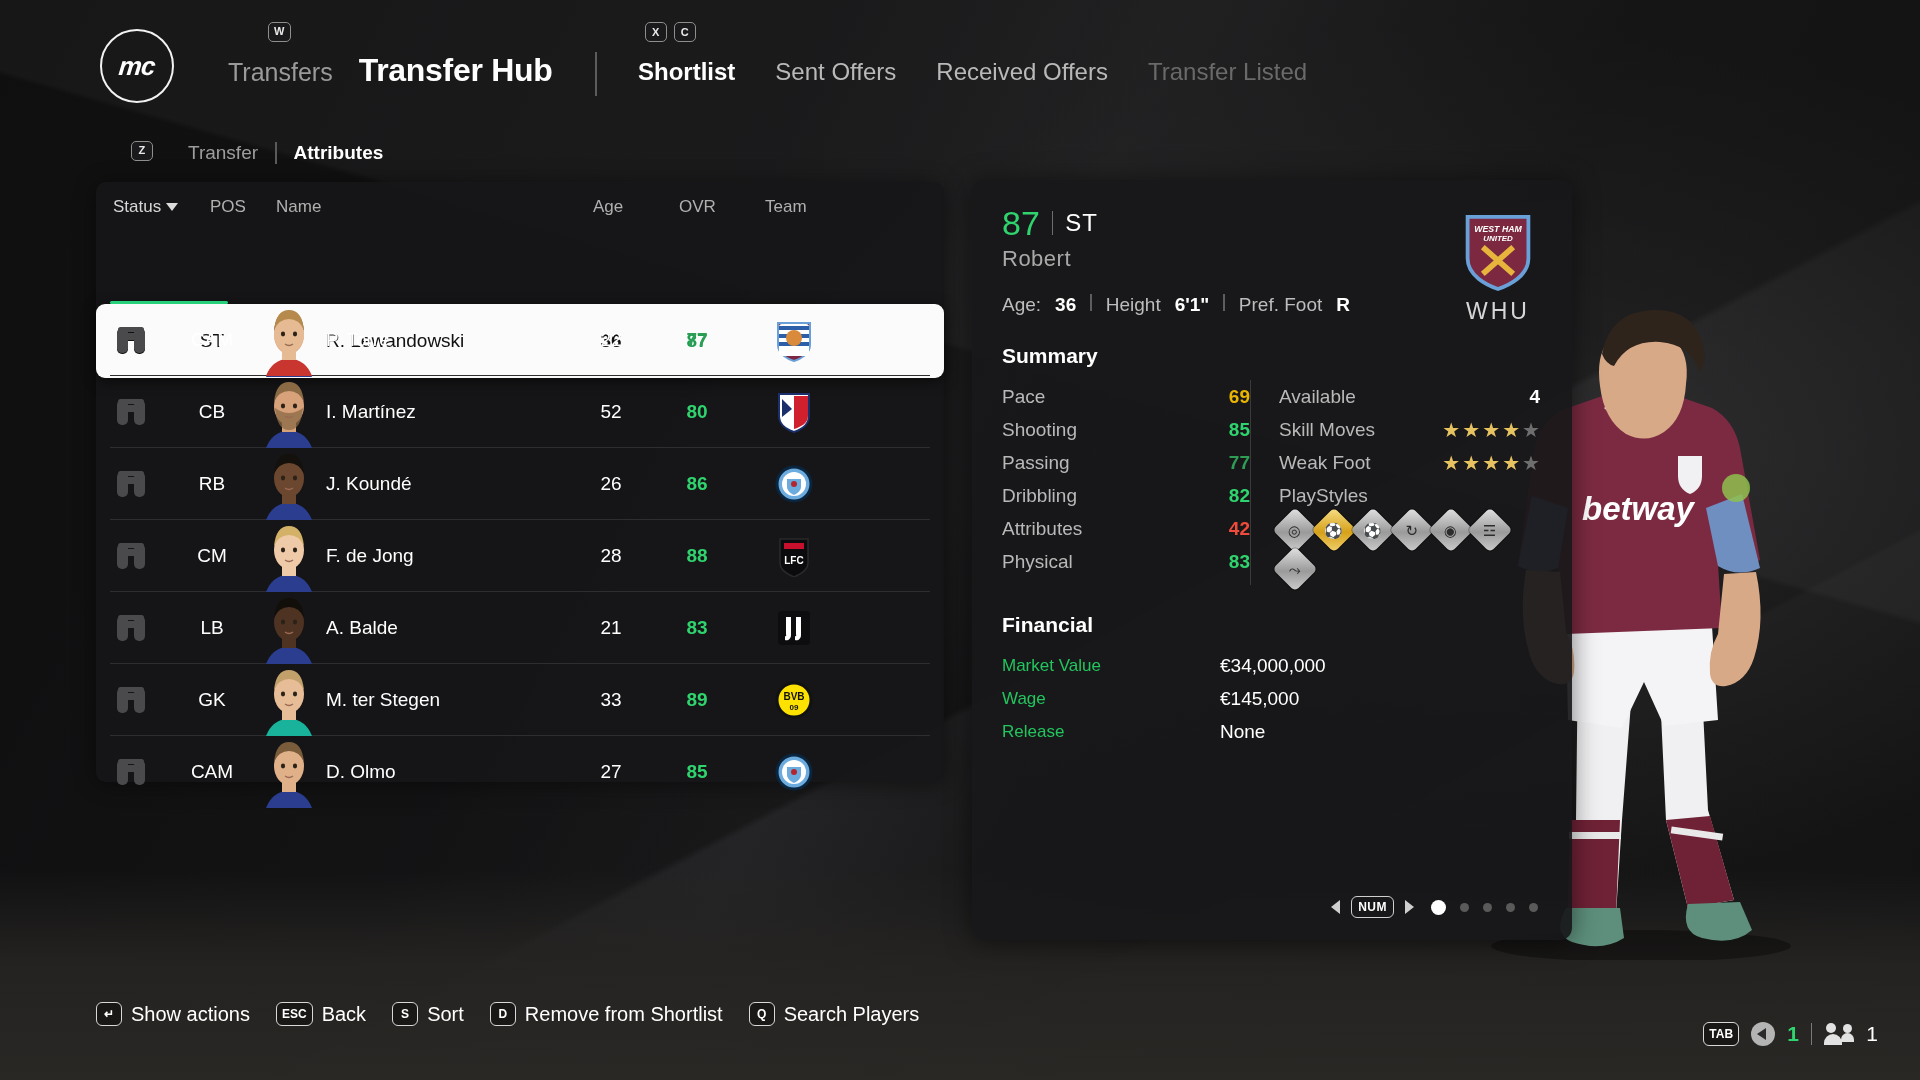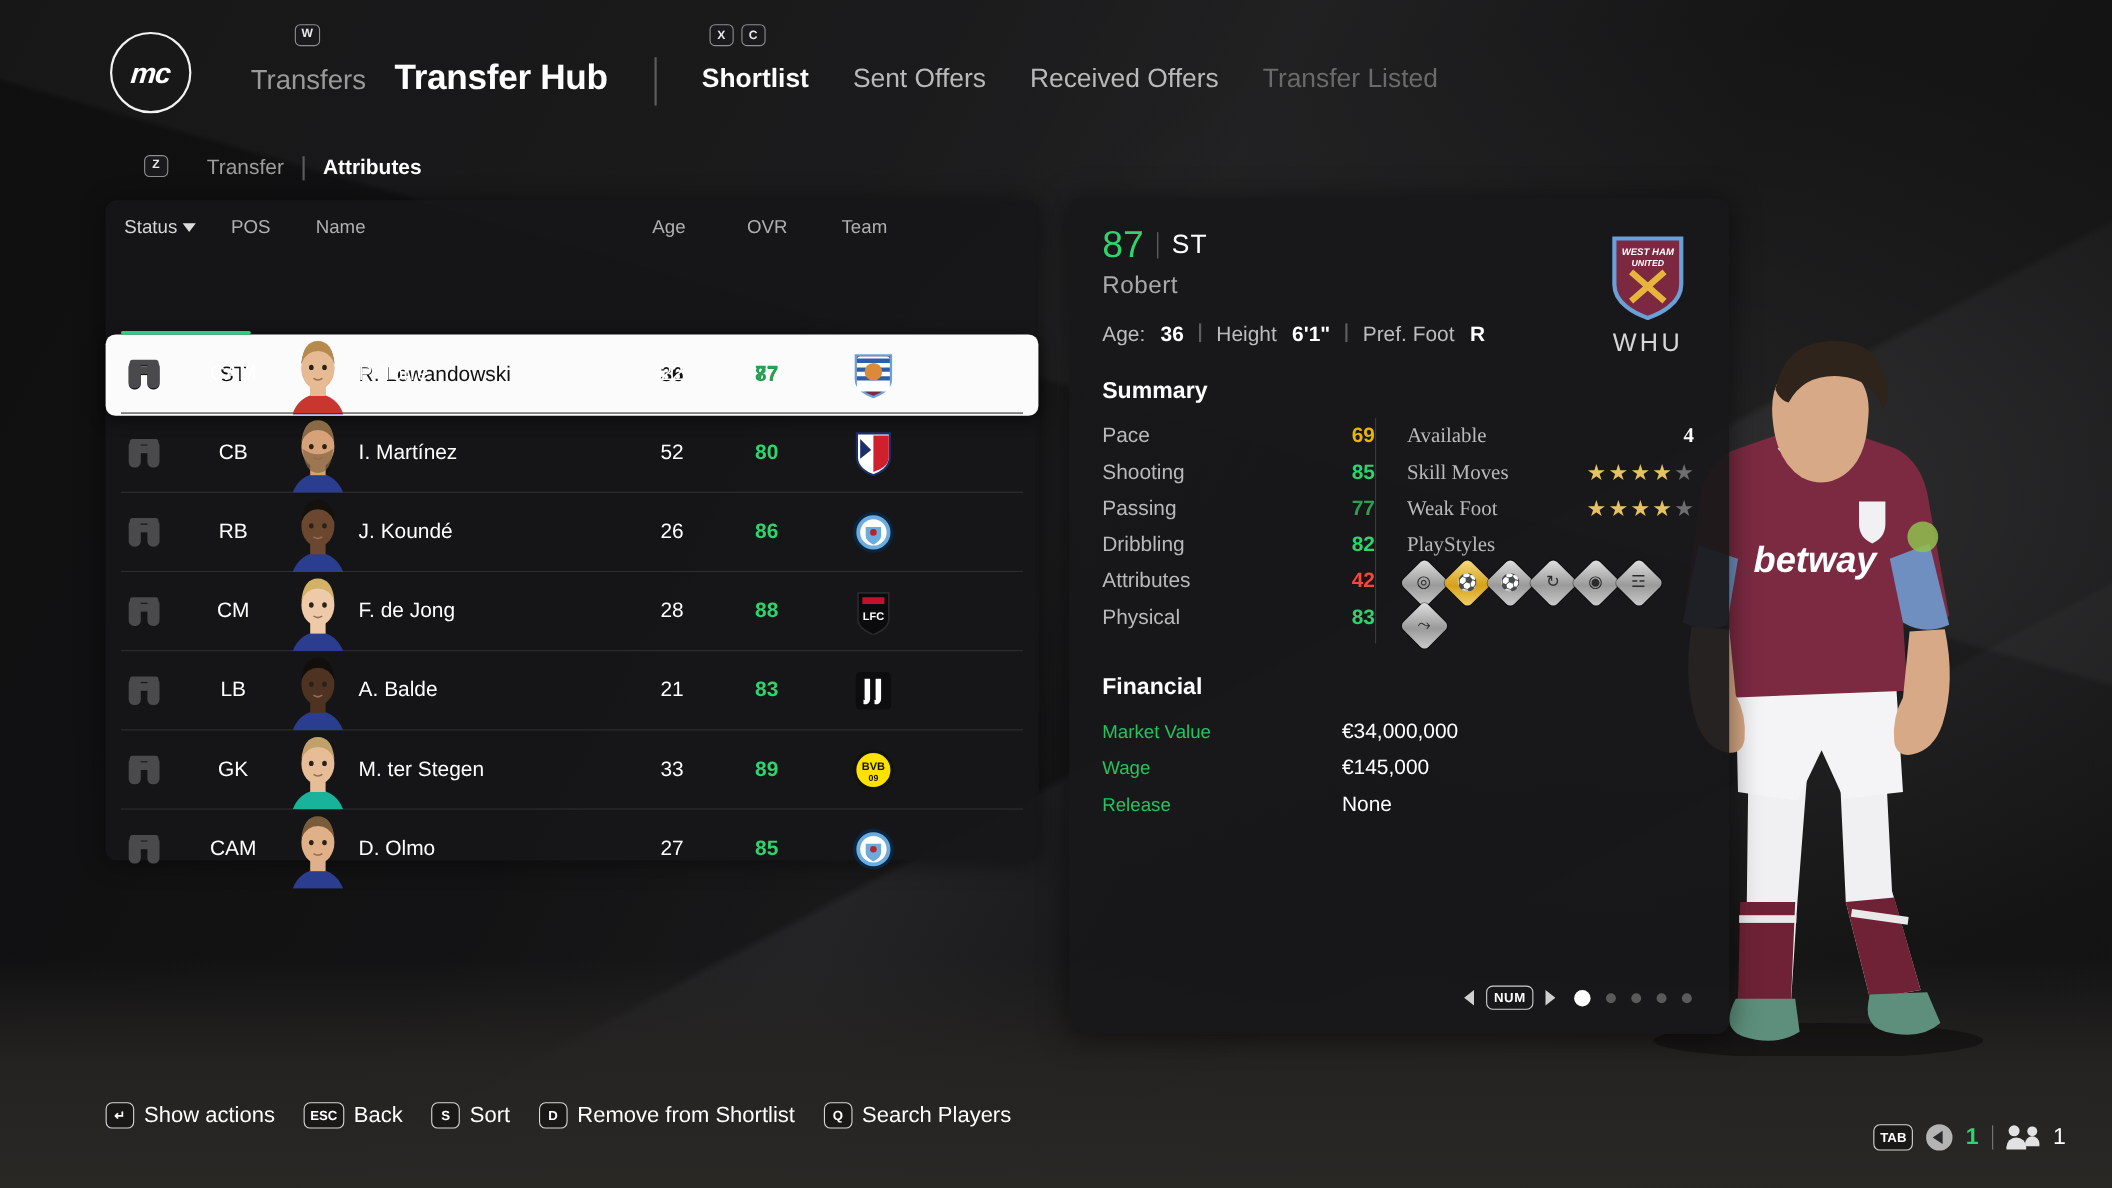--- a/index.html
+++ b/index.html
@@ -73,21 +73,21 @@
     box-shadow:0 2px 22px rgba(0,0,0,.45);
   }
   .list-head{
     position:relative; height:44px; display:flex; align-items:center;
     color:#b0b0b0; font-size:17px; padding-top:6px;
   }
   .lh{ position:absolute; }
   .lh-status{ left:17px; display:flex; align-items:center; gap:5px; color:#d6d6d6; }
   .caret-down{ width:0;height:0;border-left:6px solid transparent;border-right:6px solid transparent;border-top:8px solid #dcdcdc; }
   .lh-pos{ left:114px; }
-  .lh-name{ left:191px; }
+  .lh-name{ left:180px; }
   .lh-age{ left:497px; }
   .lh-ovr{ left:583px; }
   .lh-team{ left:669px; }
 
   .rows{ position:relative; }
   .row{
     position:relative; height:72px; display:flex; align-items:center;
     color:#fff; margin:0 14px; border-bottom:1px solid #2e2e30;
   }
   .row:last-child{ border-bottom:none; }
@@ -148,21 +148,21 @@
   .d-bio b{ color:#ffffff; font-weight:700; }
   .bsep{ width:1.5px; height:17px; background:#5d5d5d; }
 
   .d-team-badge{ position:absolute; right:36px; top:30px; text-align:center; }
   .d-team-badge .big{ width:76px; height:82px; display:block; margin:0 auto;font-style:italic; }
   .d-team-badge .abbr{ color:#d6d6d6; font-size:23px; letter-spacing:3px; margin-top:6px; }
 
   .sect-title{ color:#ffffff; font-size:21px; font-weight:700; margin-top:28px; }
   .attr-grid{ display:flex; margin-top:12px; }
   .attr-col{ width:248px; }
-  .attr-col.right{ width:290px; padding-left:28px; border-left:1px solid #3a3a3c;font-family:Liberation Serif, serif; }
+  .attr-col.right{ width:290px; padding-left:28px; border-left:1px solid #3a3a3c; }
   .attr-row{ display:flex; align-items:center; justify-content:space-between; height:33px; }
   .attr-row .lbl{ color:#b9b9b9; font-size:19px; }
   .attr-row .val{ font-size:19px; font-weight:700; }
   .v-green{ color:#2fd46e; }
   .v-dark{ color:#2f9e55; }
   .v-yellow{ color:#e8b500; }
   .v-red{ color:#ef4b3a; }
   .v-white{ color:#ffffff; }
   .stars{ display:flex; gap:2px; }
   .star{ font-size:20px; line-height:20px; color:#e6c260; }
@@ -190,21 +190,21 @@
   .arrowR{ border-left:9px solid #cfcfcf; }
   .numcap{
     display:inline-flex; align-items:center; justify-content:center;
     height:22px; padding:0 6px; border:1.5px solid #cfcfcf; border-radius:6px;
     color:#fff; font-size:12px; font-weight:700; letter-spacing:.5px;
   }
   .dot{ width:9px; height:9px; border-radius:50%; background:#5a5a5a; }
   .dot.on{ width:15px; height:15px; background:#ffffff; }
 
   
-  .render{ position:absolute; right:52px; bottom:120px; width:430px; height:740px; z-index:4; }
+  .render{ position:absolute; right:64px; bottom:120px; width:430px; height:740px; z-index:4; }
 
   
   .footer{ position:absolute; left:96px; bottom:54px; display:flex; align-items:center; gap:26px; z-index:6; }
   .fitem{ display:flex; align-items:center; gap:9px; color:#ffffff; font-size:20px; }
   .fcap{
     display:inline-flex; align-items:center; justify-content:center;
     min-width:26px; height:24px; padding:0 5px;
     border:1.6px solid #d8d8d8; border-radius:6px; color:#ffffff;
     font-size:12px; font-weight:700; line-height:1; background:rgba(0,0,0,.35);
   }

